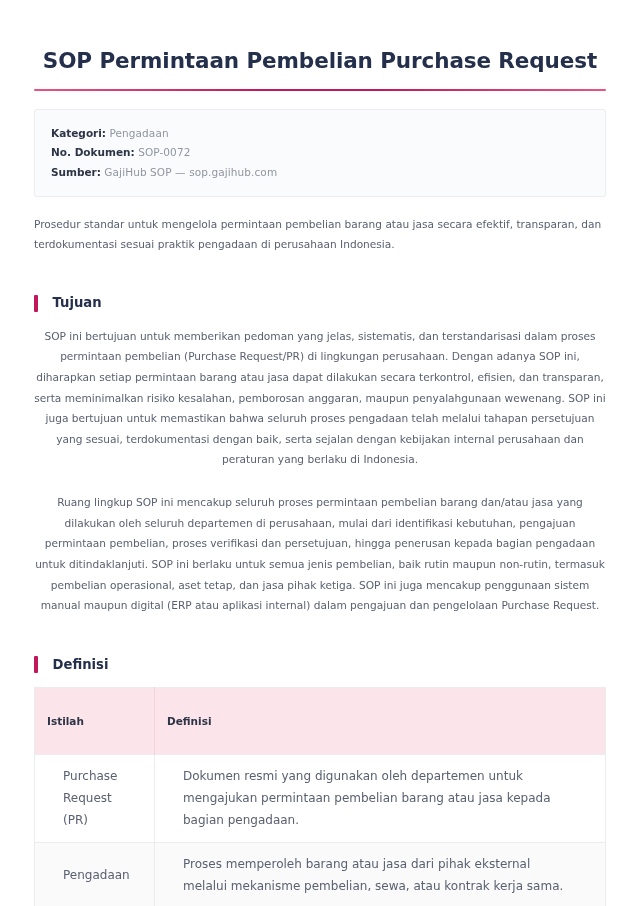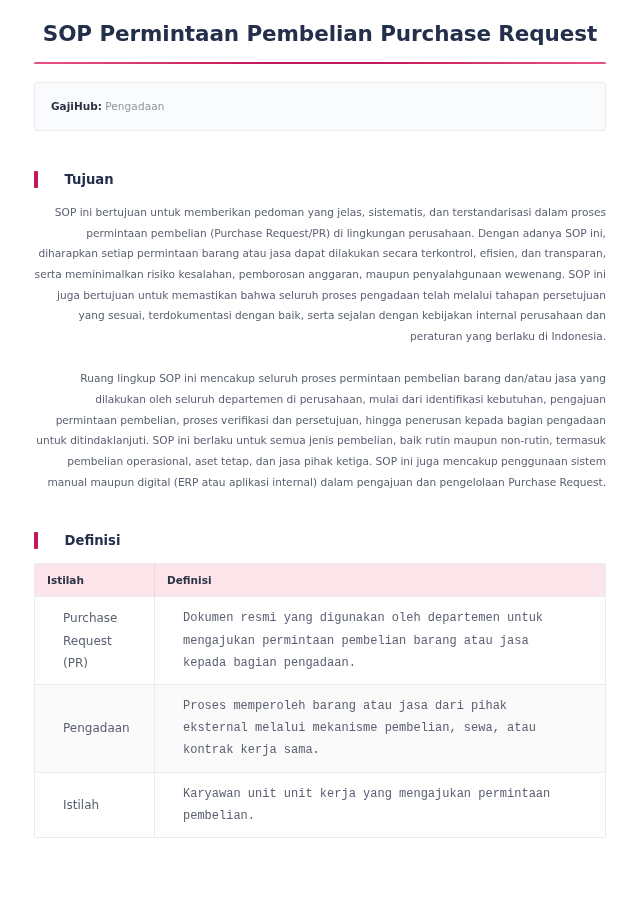--- a/index.html
+++ b/index.html
@@ -17,21 +17,21 @@
   .page {
     width: 640px;
     height: 906px;
     box-sizing: border-box;
     padding: 0 34px;
     position: relative;
   }
 
   
   .title-wrap {
-    padding-top: 21px;
+    padding-top: 48px;
   }
   .doc-title {
     font-size: 21.5px;
     font-weight: bold;
     color: #232f4b;
     text-align: center;
     letter-spacing: -0.1px;
     line-height: 1.25;
     margin: 0;
   }
@@ -73,93 +73,102 @@
     font-size: 10.6px;
     line-height: 1.92;
     color: #5a6070;
   }
   .section {
     margin-top: 22px;
   }
   .section-head {
     display: flex;
     align-items: center;
-    gap: 27px;
+    gap: 15px;
     margin-bottom: 14px;
     margin-top: 40px;
   }
   .accent-bar {
     width: 3.5px;
     height: 17px;
     background: #c2185b;
     border-radius: 1px;
     flex: none;
   }
   .section-title {
     font-size: 13.2px;
     font-weight: bold;
     color: #232f4b;
     line-height: 1;
   }
   .section-body {
     font-size: 10.6px;
     line-height: 1.95;
     color: #5a6070;
-    text-align: right;
+    text-align: center;
   }
 
   
   .def-table {
     width: 100%;
     border-collapse: collapse;
     border: 1px solid #ececed;
     table-layout: fixed;
     margin-top: 2px;
   }
   .def-table th {
     background: #fbe4ea;
     color: #2c3446;
     font-size: 10.5px;
     font-weight: bold;
     text-align: left;
-    padding: 10px 12px;
+    padding: 27px 12px;
     border-right: 1px solid #f2d3dc;
     vertical-align: middle;
   }
   .def-table th:last-child { border-right: none; }
   .def-table td {
     font-size: 12px;
     line-height: 1.85;
     color: #5a6070;
     padding: 10px 28px;
     border-top: 1px solid #ececed;
     border-right: 1px solid #ececed;
     vertical-align: middle;
   }
-  .def-table td:last-child { border-right: none; font-family: Liberation Mono, monospace; }
+  .def-table td:last-child { border-right: none; }
   .def-table col.c1 { width: 120px; }
   .def-table tbody tr.alt td { background: #fafafa; }
 </style>
 </head>
 <body>
 
 <div class="page">
 
   <div class="title-wrap">
     <h1 class="doc-title">SOP Permintaan Pembelian Purchase Request</h1>
     <div class="title-rule"></div>
   </div>
 
   <div class="meta-card">
     <div class="meta-row">
-      <span class="k">GajiHub:</span>
+      <span class="k">Kategori:</span>
       <span class="v">Pengadaan</span>
     </div>
-  </div>
-
+    <div class="meta-row">
+      <span class="k">No. Dokumen:</span>
+      <span class="v">SOP-0072</span>
+    </div>
+    <div class="meta-row">
+      <span class="k">Sumber:</span>
+      <span class="v">GajiHub SOP — sop.gajihub.com</span>
+    </div>
+  </div>
+
+  <p class="intro">Prosedur standar untuk mengelola permintaan pembelian barang atau jasa secara efektif, transparan, dan terdokumentasi sesuai praktik pengadaan di perusahaan Indonesia.</p>
 
   <div class="section">
     <div class="section-head">
       <span class="accent-bar"></span>
       <span class="section-title">Tujuan</span>
     </div>
     <p class="section-body">SOP ini bertujuan untuk memberikan pedoman yang jelas, sistematis, dan terstandarisasi dalam proses permintaan pembelian (Purchase Request/PR) di lingkungan perusahaan. Dengan adanya SOP ini, diharapkan setiap permintaan barang atau jasa dapat dilakukan secara terkontrol, efisien, dan transparan, serta meminimalkan risiko kesalahan, pemborosan anggaran, maupun penyalahgunaan wewenang. SOP ini juga bertujuan untuk memastikan bahwa seluruh proses pengadaan telah melalui tahapan persetujuan yang sesuai, terdokumentasi dengan baik, serta sejalan dengan kebijakan internal perusahaan dan peraturan yang berlaku di Indonesia.</p>
   </div>
 
   <div class="section">

